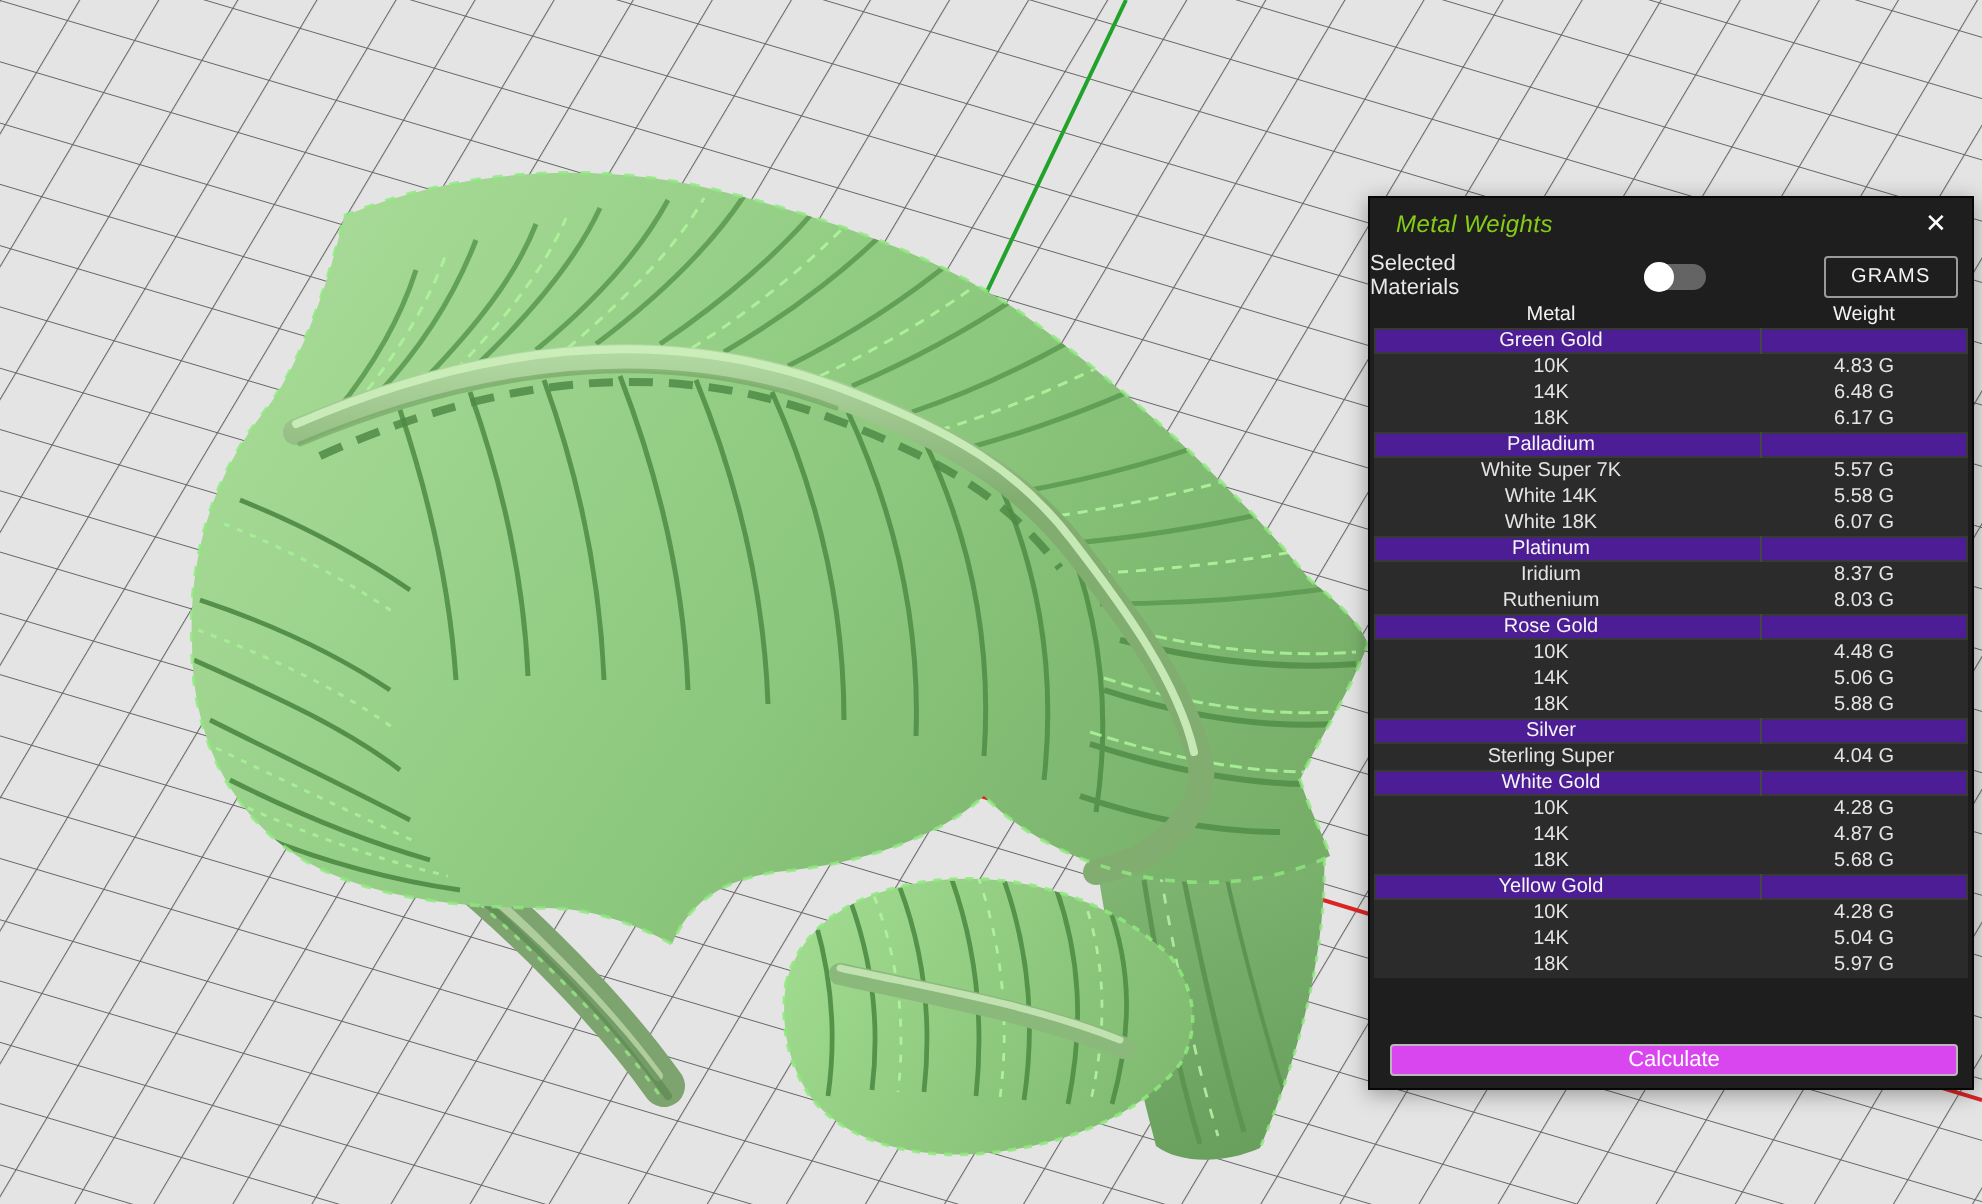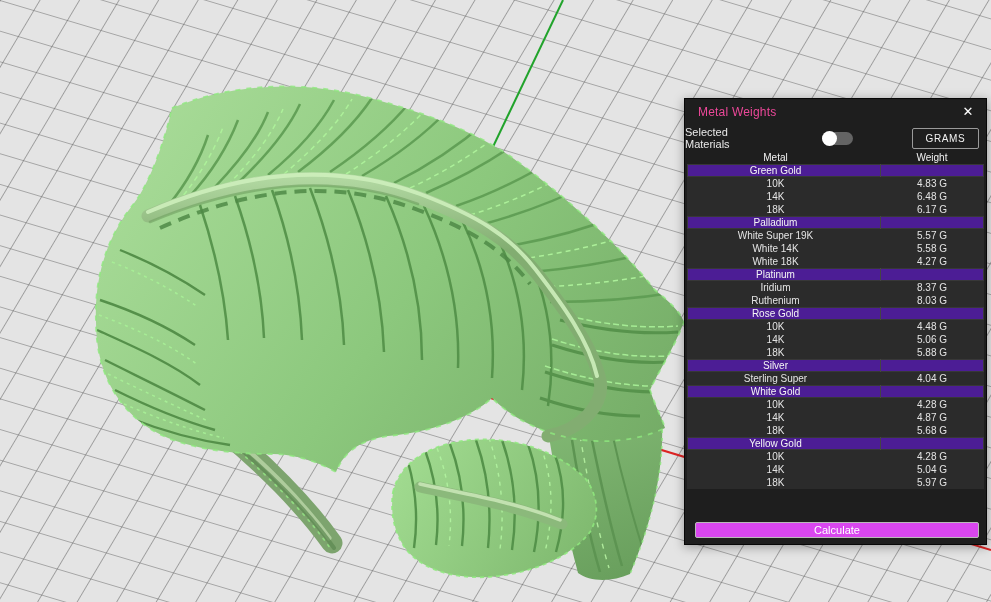--- a/index.html
+++ b/index.html
@@ -10,21 +10,21 @@
   }
   .stage svg{position:absolute;left:0;top:0;display:block;}
 
   
   .panel{
     position:absolute;left:684px;top:98px;width:303px;height:447px;
     background:#1e1e1e;border:1px solid #070707;box-sizing:border-box;
     color:#e6e6e6;font-size:10px;box-shadow:0 2px 10px rgba(0,0,0,.35);
   }
   .panel-header{height:26px;display:flex;align-items:center;padding:0 9px 0 13px;}
-  .panel-title{flex:1;font-size:12px;color:#ec4899;letter-spacing:.2px;}
+  .panel-title{flex:1;font-size:12px;color:#84cc16;letter-spacing:.2px;font-style:italic;}
   .close-btn{
     width:18px;height:18px;border:0;background:transparent;color:#fff;
     font-size:13px;line-height:18px;padding:0;cursor:pointer;font-family:inherit;
   }
   .panel-controls{height:26px;display:flex;align-items:center;justify-content:flex-end;padding-right:7px;gap:20px;}
   .sel-label{font-size:11px;color:#e8e8e8;margin-right:31px;}
   .toggle{position:relative;width:33px;height:13px;border-radius:7px;background:#646464;margin-right:15px;cursor:pointer;}
   .toggle .knob{position:absolute;left:0;top:-1px;width:15px;height:15px;border-radius:50%;background:#fff;}
   .units-btn{
     width:71px;height:21px;border:1px solid #9a9a9a;border-radius:2px;background:transparent;
@@ -272,30 +272,30 @@
           </div>
           <div class="trow">
             <div class="c1">18K</div>
             <div class="c2">6.17 G</div>
           </div>
           <div class="trow band">
             <div class="c1">Palladium</div>
             <div class="c2"></div>
           </div>
           <div class="trow">
-            <div class="c1">White Super 19K</div>
+            <div class="c1">White Super 7K</div>
             <div class="c2">5.57 G</div>
           </div>
           <div class="trow">
             <div class="c1">White 14K</div>
             <div class="c2">5.58 G</div>
           </div>
           <div class="trow">
             <div class="c1">White 18K</div>
-            <div class="c2">4.27 G</div>
+            <div class="c2">6.07 G</div>
           </div>
           <div class="trow band">
             <div class="c1">Platinum</div>
             <div class="c2"></div>
           </div>
           <div class="trow">
             <div class="c1">Iridium</div>
             <div class="c2">8.37 G</div>
           </div>
           <div class="trow">

